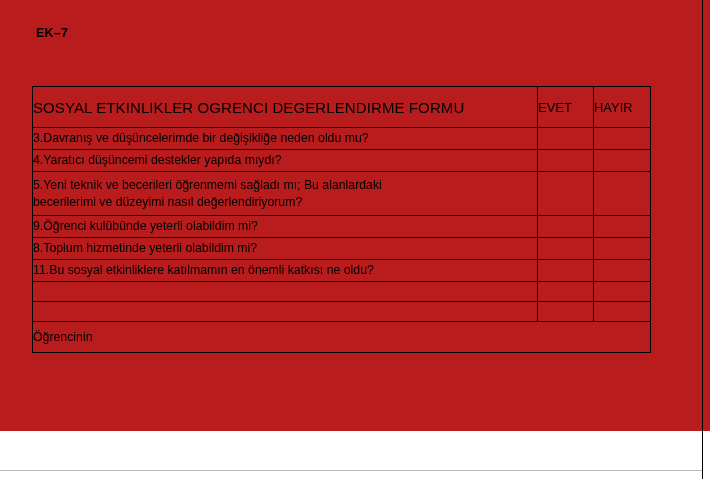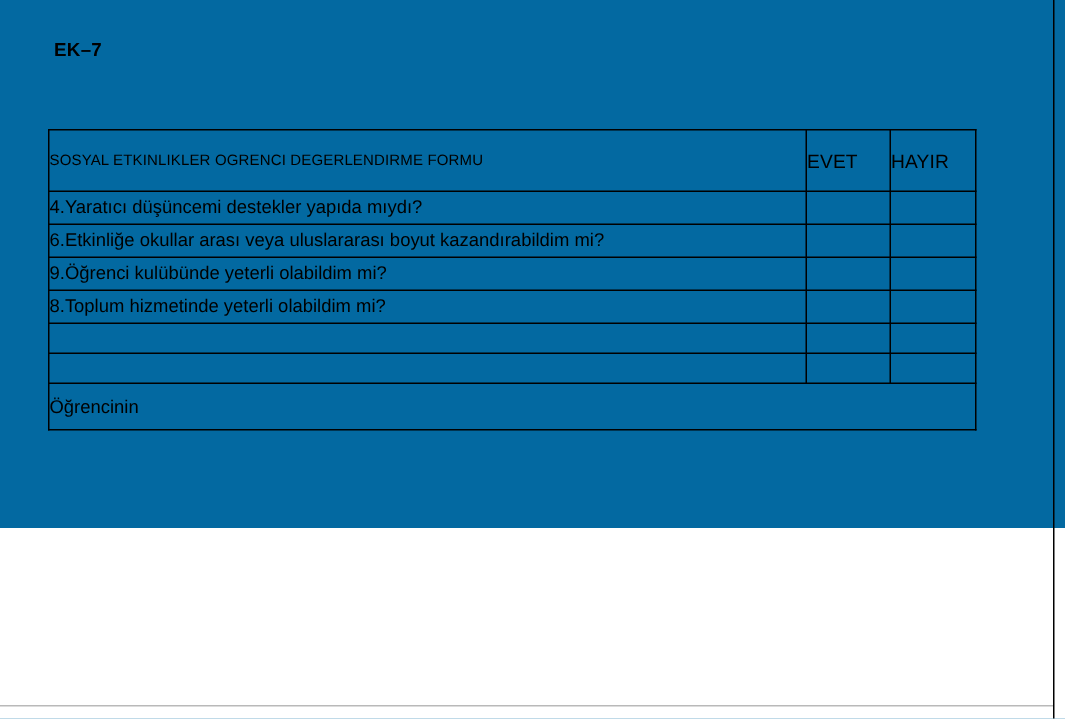--- a/index.html
+++ b/index.html
@@ -15,22 +15,22 @@
     font-family: "Liberation Sans", sans-serif;
     color: #000000;
   }
 
   
   .page {
     position: absolute;
     left: 0;
     top: 0;
     width: 710px;
-    height: 352px;
-    background: #0369a1;
+    height: 431px;
+    background: #b91c1c;
     text-decoration: underline;
   }
 
   
   .page-edge-right {
     position: absolute;
     left: 702px;
     top: 0;
     width: 1px;
     height: 479px;
@@ -82,21 +82,21 @@
 
   col.c-question { width: 505px; }
   col.c-evet     { width: 56px; }
   col.c-hayir    { width: 57px; }
 
   
   .hdr-title {
     height: 40px;
     text-align: center;
     font-weight: bold;
-    font-size: 10px;
+    font-size: 15px;
     letter-spacing: 0.1px;
     padding: 0 4px;
     white-space: nowrap;
   }
   .hdr-col {
     text-align: center;
     font-weight: bold;
     font-size: 12.8px;
     letter-spacing: 0.1px;
     vertical-align: middle;
@@ -154,48 +154,61 @@
         <tr>
           <th class="hdr-title">SOSYAL ETKINLIKLER OGRENCI DEGERLENDIRME FORMU</th>
           <th class="hdr-col">EVET</th>
           <th class="hdr-col">HAYIR</th>
         </tr>
       </thead>
       <tbody>
 
 
 
+        <tr>
+          <td class="q-cell">3.Davranış ve düşüncelerimde bir değişikliğe neden oldu mu?</td>
+          <td class="ans-cell"></td>
+          <td class="ans-cell"></td>
+        </tr>
 
         <tr>
           <td class="q-cell">4.Yaratıcı düşüncemi destekler yapıda mıydı?</td>
           <td class="ans-cell"></td>
           <td class="ans-cell"></td>
         </tr>
 
-
-        <tr>
-          <td class="q-cell">6.Etkinliğe okullar arası veya uluslararası boyut kazandırabildim mi?</td>
-          <td class="ans-cell"></td>
-          <td class="ans-cell"></td>
-        </tr>
+        <tr>
+          <td class="q-cell two-line">
+            <span class="l1">5.Yeni teknik ve becerileri öğrenmemi sağladı mı; Bu alanlardaki</span>
+            <span class="l2">becerilerimi ve düzeyimi nasıl değerlendiriyorum?</span>
+          </td>
+          <td class="ans-cell-tall"></td>
+          <td class="ans-cell-tall"></td>
+        </tr>
+
 
 
 
         <tr>
           <td class="q-cell">9.Öğrenci kulübünde yeterli olabildim mi?</td>
           <td class="ans-cell"></td>
           <td class="ans-cell"></td>
         </tr>
 
         <tr>
           <td class="q-cell">8.Toplum hizmetinde yeterli olabildim mi?</td>
           <td class="ans-cell"></td>
           <td class="ans-cell"></td>
         </tr>
 
+        <tr>
+          <td class="q-cell">11.Bu sosyal etkinliklere katılmamın en önemli katkısı ne oldu?</td>
+          <td class="ans-cell"></td>
+          <td class="ans-cell"></td>
+        </tr>
 
 
         <tr>
           <td class="q-cell blank-cell"></td>
           <td class="blank-cell"></td>
           <td class="blank-cell"></td>
         </tr>
 
         <tr>
           <td class="q-cell blank-cell"></td>

